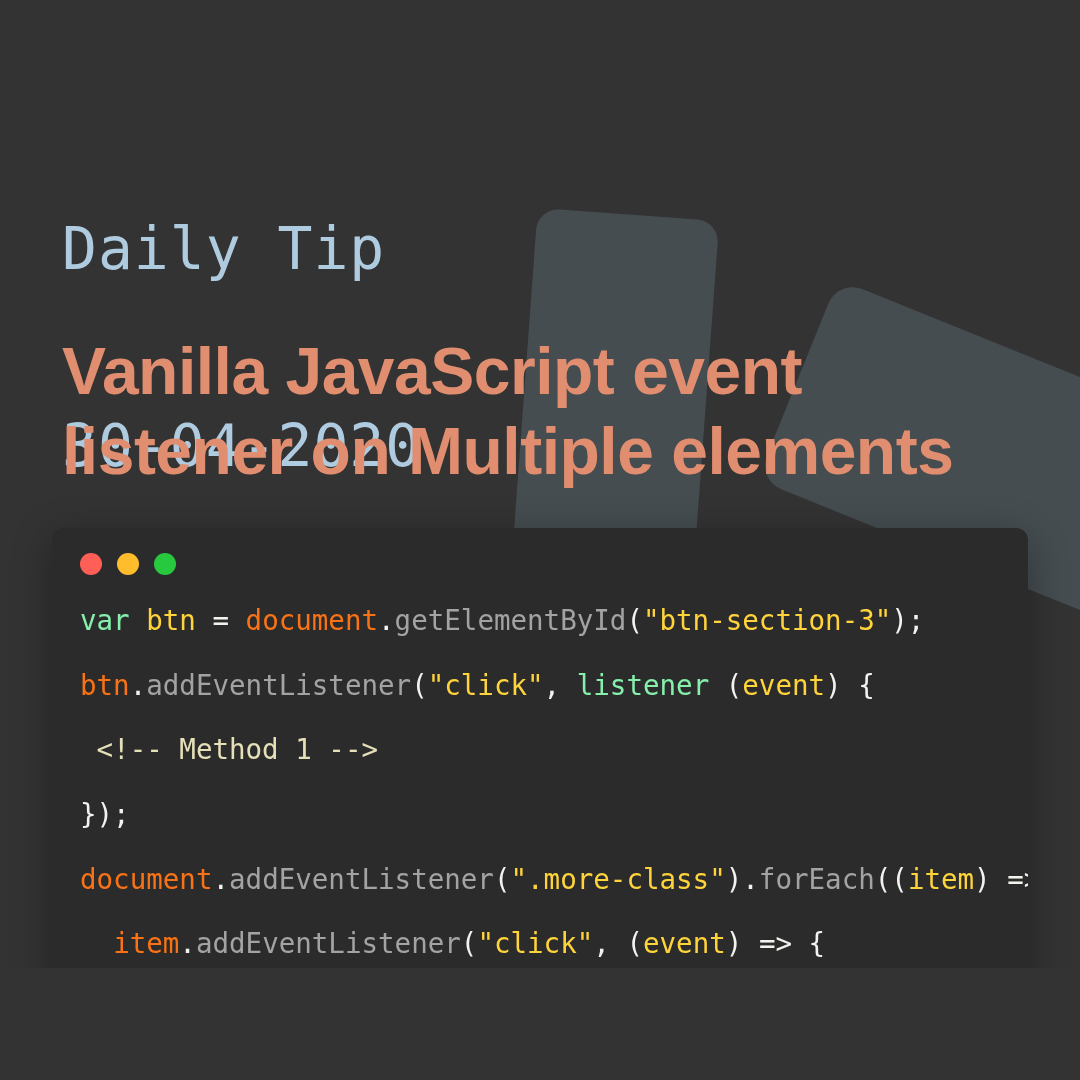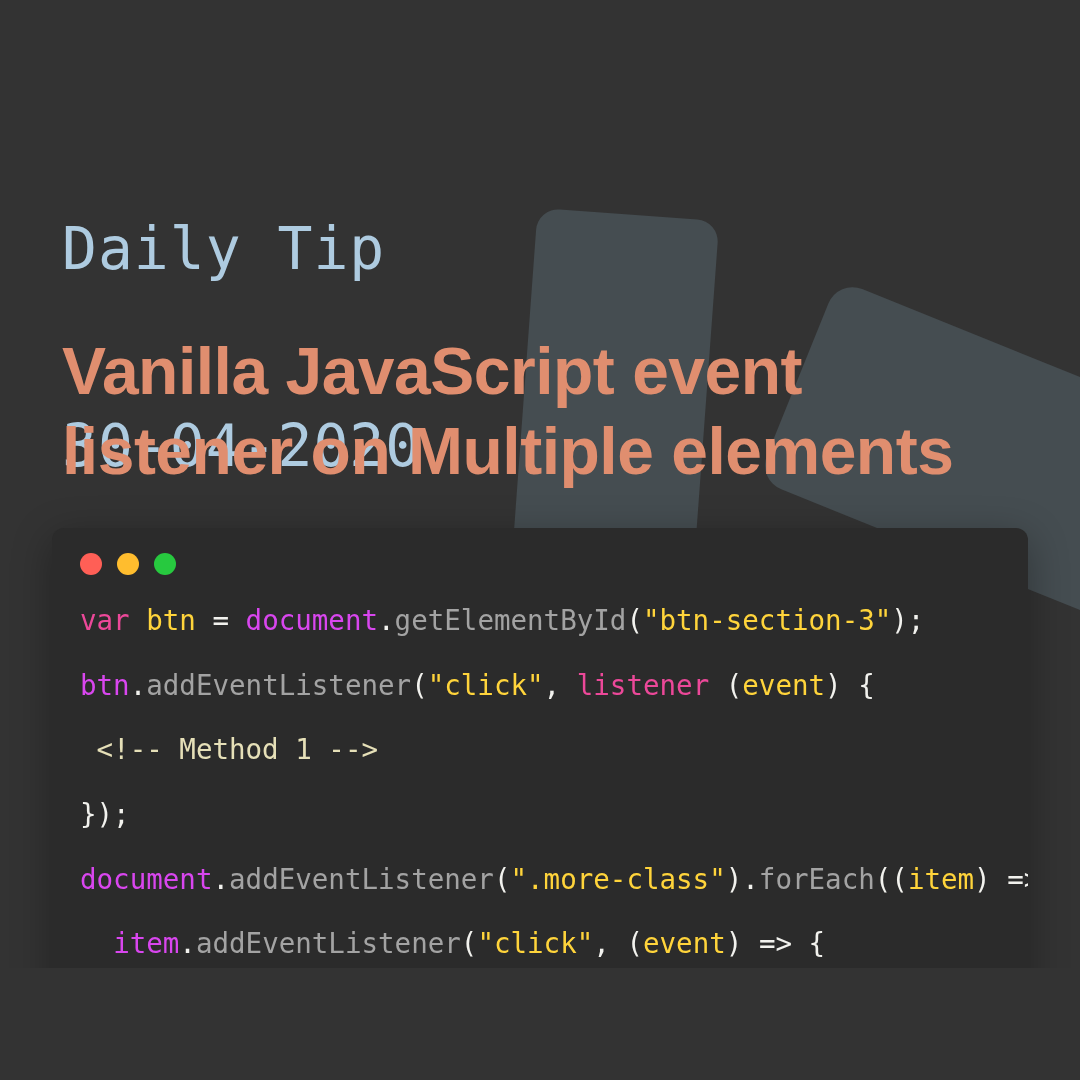--- a/index.html
+++ b/index.html
@@ -109,24 +109,24 @@
     font-family: "DejaVu Sans Mono", "Liberation Mono", monospace;
     font-size: 27.5px;
     line-height: 1.175;
     white-space: pre;
     color: #f8f8f2;
     letter-spacing: 0px;
   }
   .code-line { display: block; min-height: 32px; }
 
   
-  .t-kw    { color: #ec4899; }  
+  .t-kw    { color: #86efac; }  
   .t-var   { color: #ffd43b; }  
   .t-str   { color: #ffd43b; }
-  .t-obj   { color: #d946ef; }  
+  .t-obj   { color: #f97316; }  
   .t-fn    { color: #a3a3a3; }
   .t-punc  { color: #f2f2ee; }  
   .t-cmt   { color: #e6e0b8; }  
 </style>
 </head>
 <body>
 
 <div id="stage" style="background: rgb(51, 51, 51);">
 
   <div class="deco-layer">

